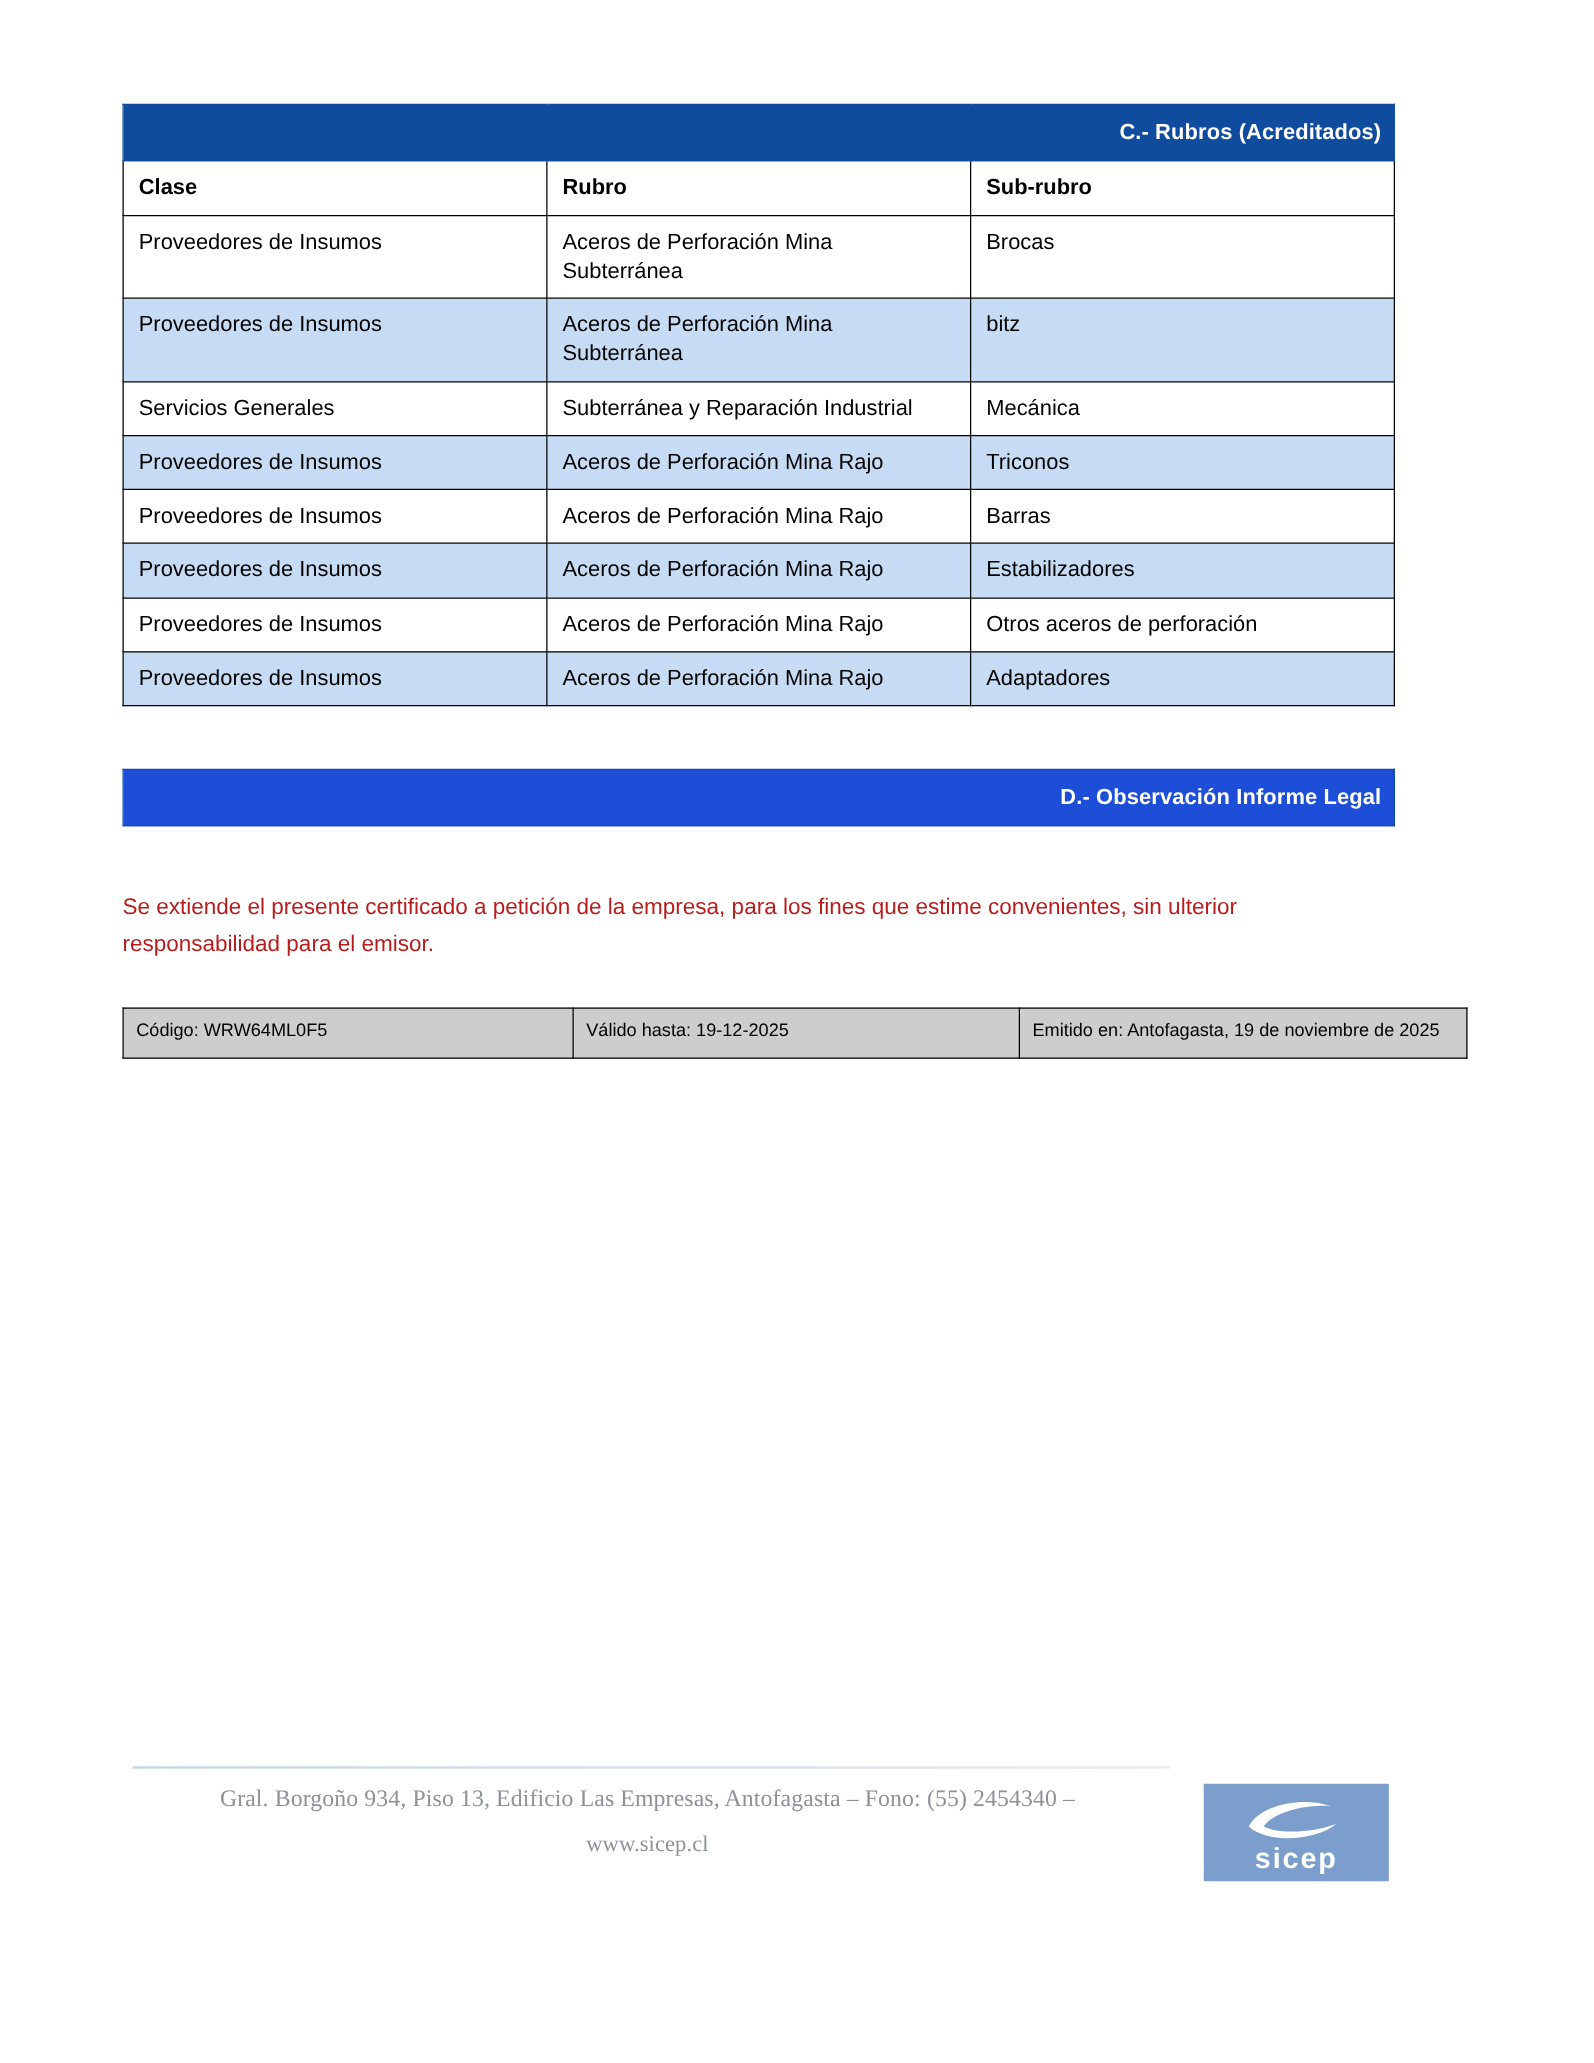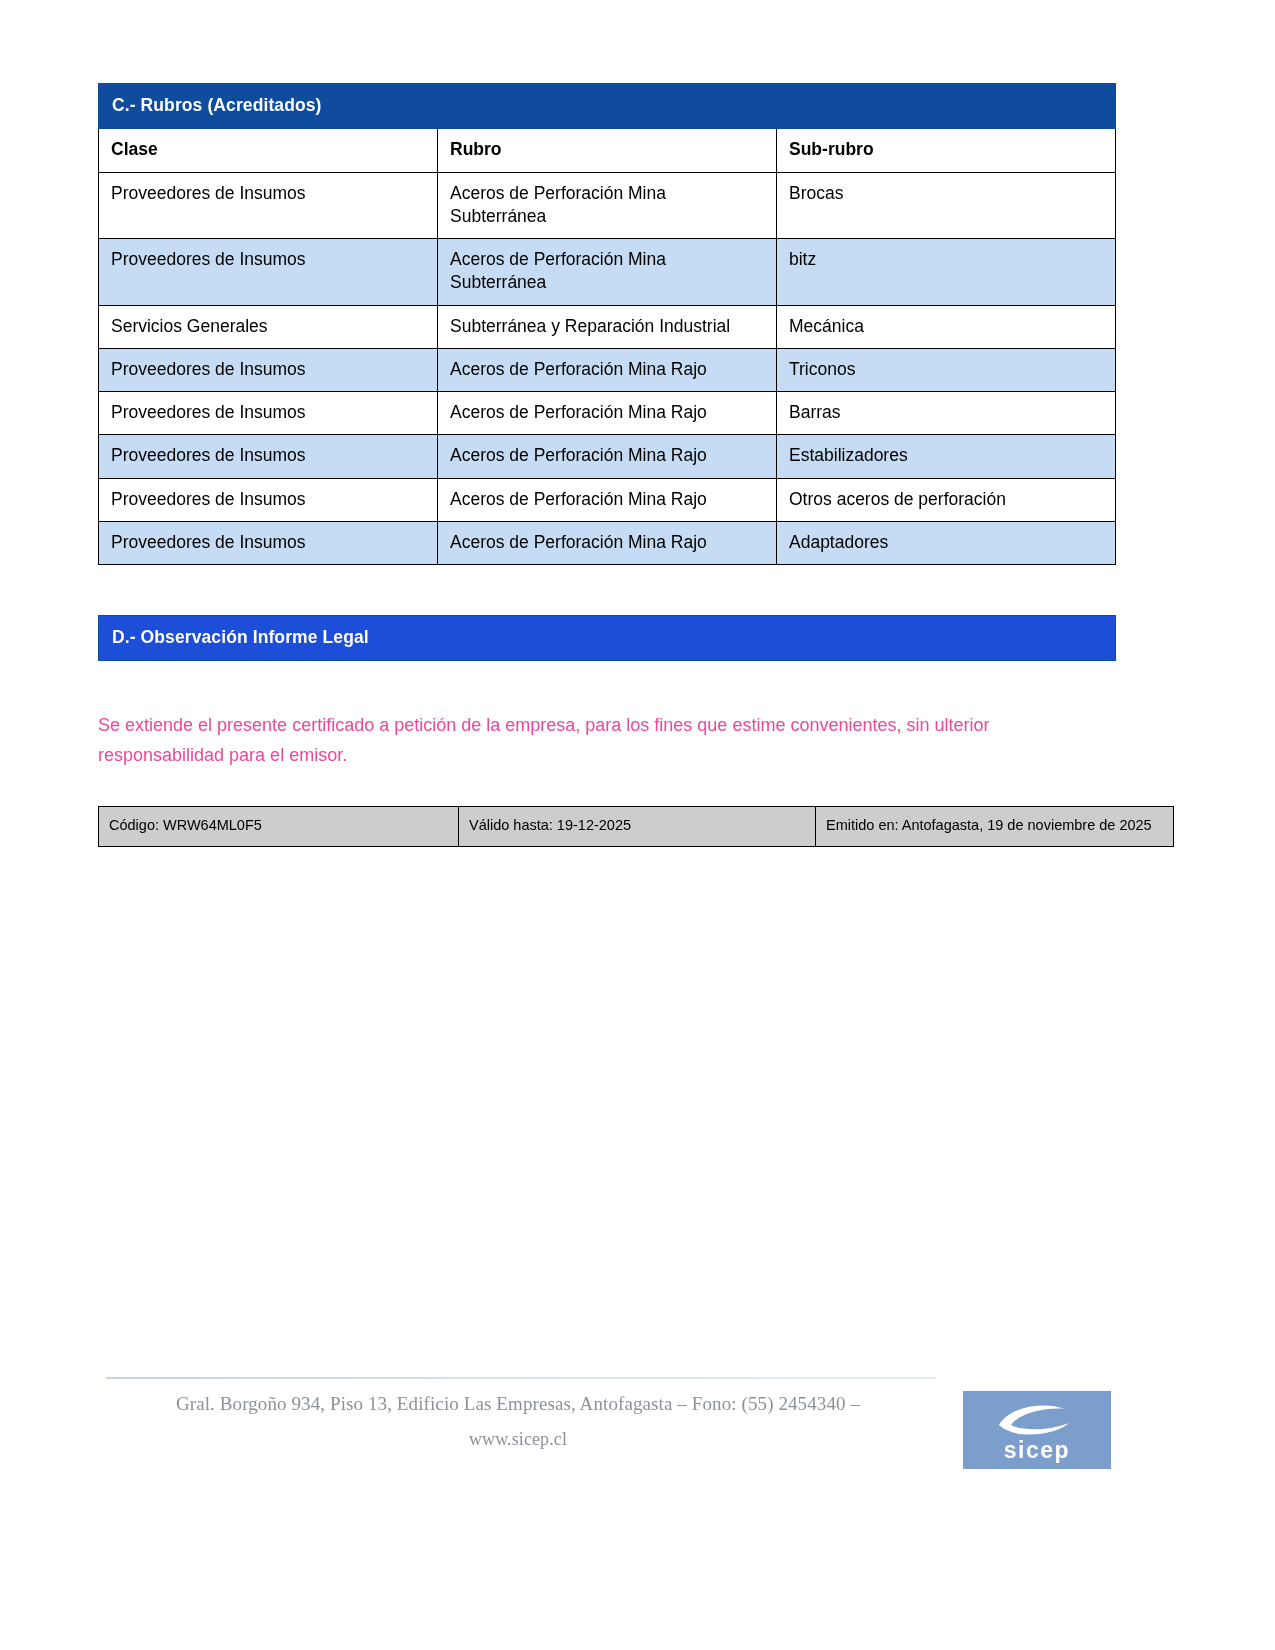--- a/index.html
+++ b/index.html
@@ -47,20 +47,21 @@
 
   
   tr.section-head td {
     background: #0f4c9e;
     color: #ffffff;
     font-weight: bold;
     font-size: 17.5px;
     padding: 10px 10px 11px 13px;
     border: 1.5px solid #0f4c9e;
     letter-spacing: 0.1px;
+    text-align: right;
   }
   tr.col-head td {
     font-weight: bold;
   }
   tr.shaded td {
     background: #c6dcf4;
   }
   .c1 { width: 341px; }
   .c2 { width: 338px; }
   .c3 { width: 339px; }
@@ -84,21 +85,21 @@
     padding: 10px 10px 11px 13px;
   }
 
   
   .statement {
     font-size: 18px;
     line-height: 1.62;
     margin: 0;
     padding: 0;
     width: 1000px;
-    color: #ec4899;
+    color: #b91c1c;
   }
 
   
   table.meta {
     border-collapse: collapse;
     width: 1018px;
     table-layout: fixed;
   }
   table.meta td {
     border: 1.2px solid #000000;
@@ -109,21 +110,21 @@
     vertical-align: top;
   }
   .m1 { width: 341px; }
   .m2 { width: 338px; }
   .m3 { width: 339px; }
 
   
   .page-footer {
     position: absolute;
     left: 98px;
-    top: 1377px;
+    top: 1413px;
     width: 1020px;
     height: 115px;
   }
   .footer-rule {
     position: absolute;
     left: 8px;
     top: 0;
     width: 830px;
     height: 2px;
     background: linear-gradient(to right, #c9d4e2, #e7edf4);

